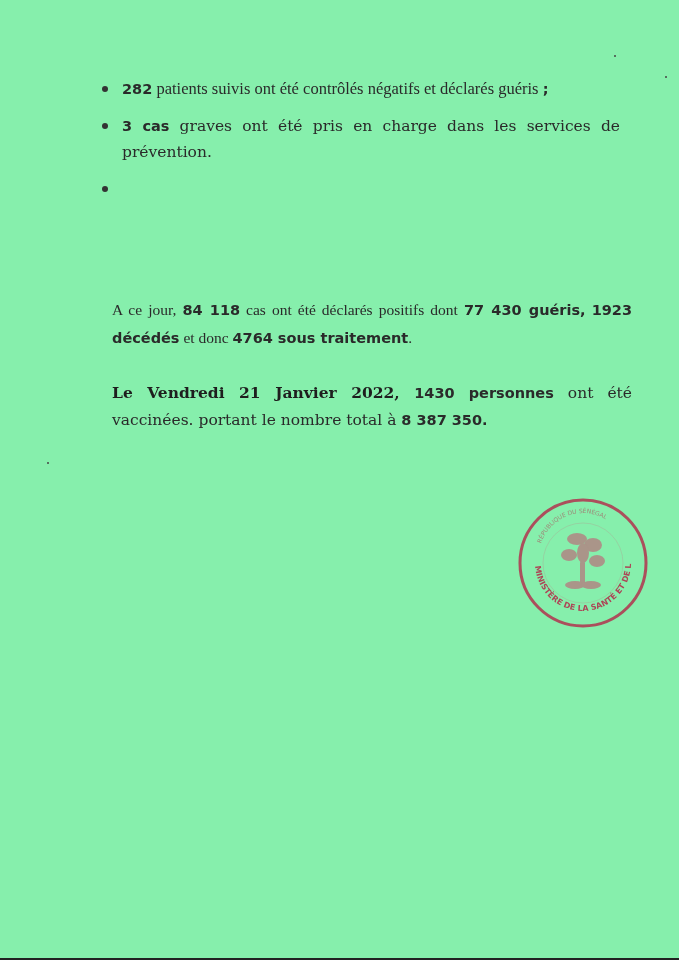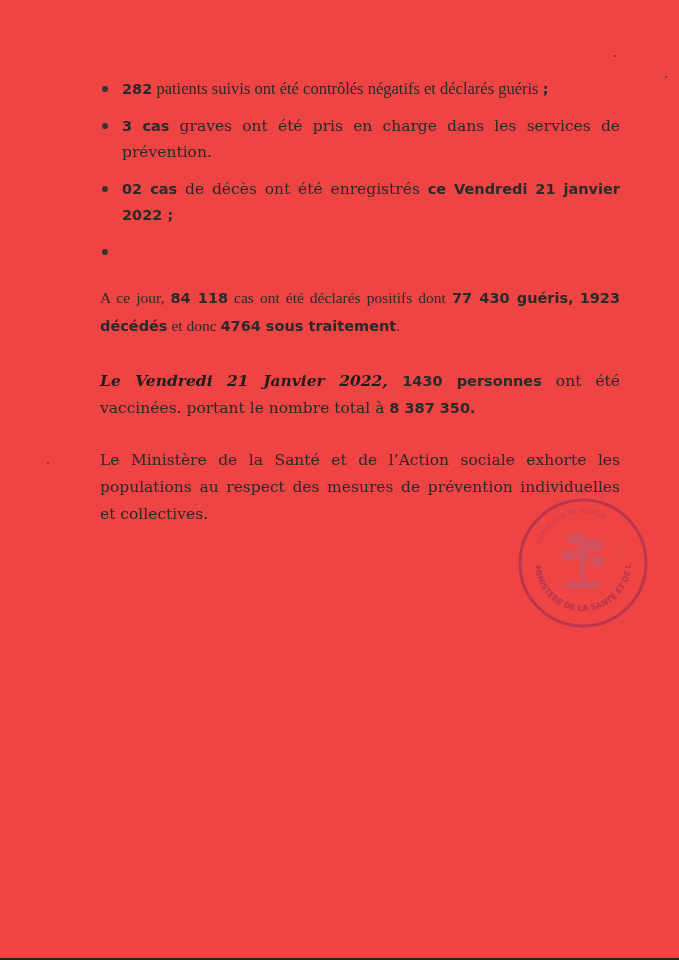--- a/index.html
+++ b/index.html
@@ -12,21 +12,21 @@
       background: #fbfcfd;
       position: relative;
       overflow: hidden;
       font-family: "DejaVu Serif", "Liberation Serif", serif;
       color: #2a2a2a;
     }
     .page {
       position: absolute;
       left: 0; top: 0;
       width: 679px; height: 960px;
-      background: #ef4444;
+      background: #86efac;
     }
     .bullet-list {
       position: absolute;
       left: 100px;
       top: 76px;
       width: 520px;
       margin: 0;
       padding: 0;
       list-style: none;
     }
@@ -40,28 +40,28 @@
     }
     .bullet-item .dot {
       position: absolute;
       left: 2px;
       top: 10px;
       width: 6px;
       height: 6px;
       border-radius: 50%;
       background: #333;
     }
-    .b { font-weight: bold; color: #1e1e1e; font-style: italic; }
+    .b { font-weight: bold; color: #1e1e1e; }
     .serif { font-family: "Liberation Serif", serif; font-size: 16.5px; }
     .mono-bold { font-family: "DejaVu Sans", sans-serif; font-weight: bold; font-size: 14.5px; }
     .para {
       position: absolute;
       left: 100px;
       width: 520px;
-      margin: 0;
+      margin: 12px;
       font-size: 15.5px;
       line-height: 27px;
       text-align: justify;
     }
     #p-summary { top: 284px; }
     #p-vaccine { top: 367px; }
     #p-exhort { top: 447px; text-align-last: left; }
     .stamp {
       position: absolute;
       left: 517px;
@@ -91,32 +91,27 @@
     <li class="bullet-item">
       <span class="dot"></span>
       <span class="mono-bold">282</span><span class="serif"> patients suivis ont été contrôlés négatifs et déclarés guéris </span><span class="mono-bold">;</span>
     </li>
     <li class="bullet-item">
       <span class="dot"></span>
       <span class="mono-bold">3 cas</span><span> graves ont été pris en charge dans les services de prévention.</span>
     </li>
     <li class="bullet-item">
       <span class="dot"></span>
-      <span class="mono-bold">02 cas</span><span> de décès ont été enregistrés </span><span class="mono-bold">ce Vendredi 21 janvier 2022 ;</span>
-    </li>
-    <li class="bullet-item">
-      <span class="dot"></span>
     </li>
   </ul>
 
   <p class="para serif" id="p-summary"><span>A ce jour, </span><span class="mono-bold">84 118</span><span> cas ont été déclarés positifs dont </span><span class="mono-bold">77 430 guéris,</span><span> </span><span class="mono-bold">1923 décédés</span><span> et donc </span><span class="mono-bold">4764 sous traitement</span><span>.</span></p>
 
   <p class="para" id="p-vaccine"><span class="b">Le Vendredi 21 Janvier 2022, </span><span class="mono-bold">1430 personnes</span><span> ont été vaccinées. portant le nombre total à </span><span class="mono-bold">8 387 350.</span></p>
 
-  <p class="para" id="p-exhort">Le Ministère de la Santé et de l’Action sociale exhorte les populations au respect des mesures de prévention individuelles et collectives.</p>
 
   <svg class="stamp" viewBox="0 0 132 132">
     <defs>
       <path id="arcBottom" d="M 18 66 A 48 48 0 0 0 114 66"></path>
       <path id="arcTop" d="M 22 60 A 44 44 0 0 1 110 60"></path>
     </defs>
     <circle cx="66" cy="66" r="63" fill="none" stroke="#b1334d" stroke-width="3" opacity="0.85"></circle>
     <circle cx="66" cy="66" r="40" fill="none" stroke="#c9647a" stroke-width="0.6" opacity="0.35"></circle>
     <g fill="#c25a72" opacity="0.6">
       <ellipse cx="60" cy="42" rx="10" ry="6"></ellipse>

